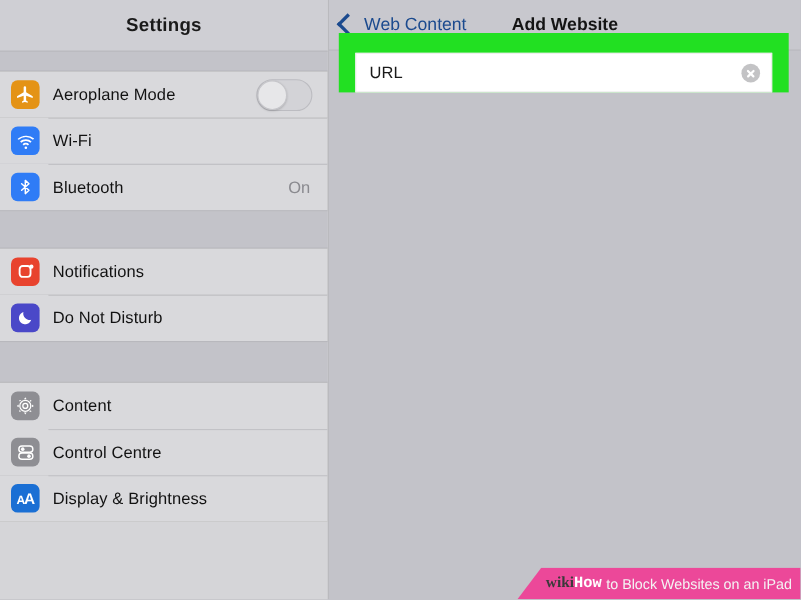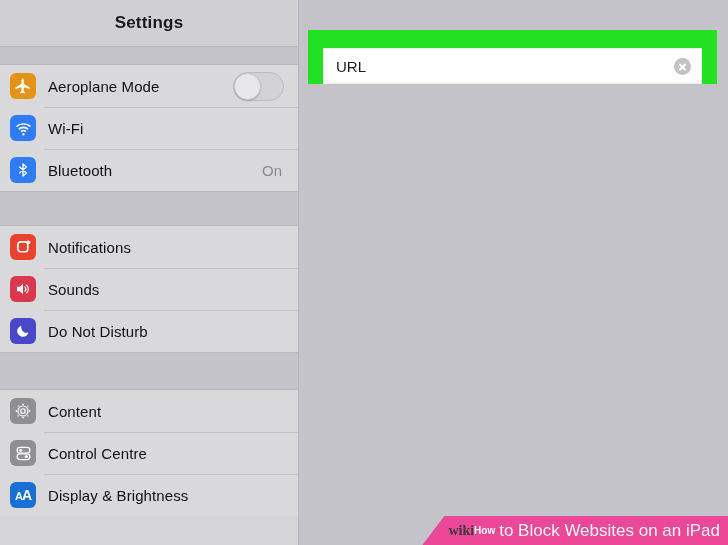--- a/index.html
+++ b/index.html
@@ -178,22 +178,22 @@
     background:#ec4899;
     display:flex;align-items:center;
     padding:0 8px 0 26px;
     box-sizing:border-box;
     clip-path:polygon(22px 0, 100% 0, 100% 100%, 0 100%);
     font-size:13px;color:#fbfbfb;
     white-space:nowrap;
     text-align:right;
   }
   .wm-wiki{font-family:"Liberation Serif", serif;font-weight:bold;color:#3a3a3a;font-size:14px;}
-  .wm-how{font-family:Liberation Sans, sans-serif;font-weight:bold;color:#ffffff;font-size:10px;margin-right:4px;}
-  .wm-rest{font-size:17px;color:#f4f4f4;}
+  .wm-how{font-family:Liberation Mono, monospace;font-weight:bold;color:#ffffff;font-size:14px;margin-right:4px;}
+  .wm-rest{font-size:13px;color:#f4f4f4;}
 </style>
 </head>
 <body>
 
 <div id="app">
 
   <div id="sidebar">
 
     <div class="sb-header">Settings</div>
 
@@ -241,29 +241,20 @@
       <div class="sb-row">
         <span class="sb-icon ic-notif">
           <svg width="17" height="17" viewBox="0 0 24 24" fill="none" stroke="#fff" stroke-width="2.4">
               <rect x="4" y="4" width="14" height="14" rx="4"></rect>
               <circle cx="19.2" cy="4.8" r="2.6" fill="#fff" stroke="none"></circle>
             </svg>
         </span>
         <span class="sb-label">Notifications</span>
       </div>
 
-      <div class="sb-row">
-        <span class="sb-icon ic-sound">
-          <svg width="18" height="18" viewBox="0 0 24 24">
-              <path fill="#fff" d="M4 9v6h3.5L12 19V5L7.5 9z"></path>
-              <path fill="none" stroke="#fff" stroke-width="1.7" stroke-linecap="round" d="M14.6 9.2a4 4 0 0 1 0 5.6M17 7a7.4 7.4 0 0 1 0 10"></path>
-            </svg>
-        </span>
-        <span class="sb-label">Sounds</span>
-      </div>
 
       <div class="sb-row">
         <span class="sb-icon ic-dnd">
           <svg width="16" height="16" viewBox="0 0 24 24" fill="#fff">
               <path d="M20 14.5A8.6 8.6 0 0 1 9.5 4 8.5 8.5 0 1 0 20 14.5z"></path>
             </svg>
         </span>
         <span class="sb-label">Do Not Disturb</span>
       </div>
 
@@ -302,20 +293,27 @@
           <span class="aa">A<span class="big">A</span></span>
         </span>
         <span class="sb-label">Display &amp; Brightness</span>
       </div>
 
     </div>
   </div>
 
   <div id="detail">
 
+    <div class="dt-header">
+      <div class="back-btn">
+        <span class="chev"></span>
+        <span>Web Content</span>
+      </div>
+      <div class="dt-title">Add Website</div>
+    </div>
 
     <div class="green-wrap">
       <div class="url-field">
         <span class="url-text">URL</span>
         <span class="clear-btn"></span>
       </div>
     </div>
 
     <div class="watermark">
       <span class="wm-wiki">wiki</span>

